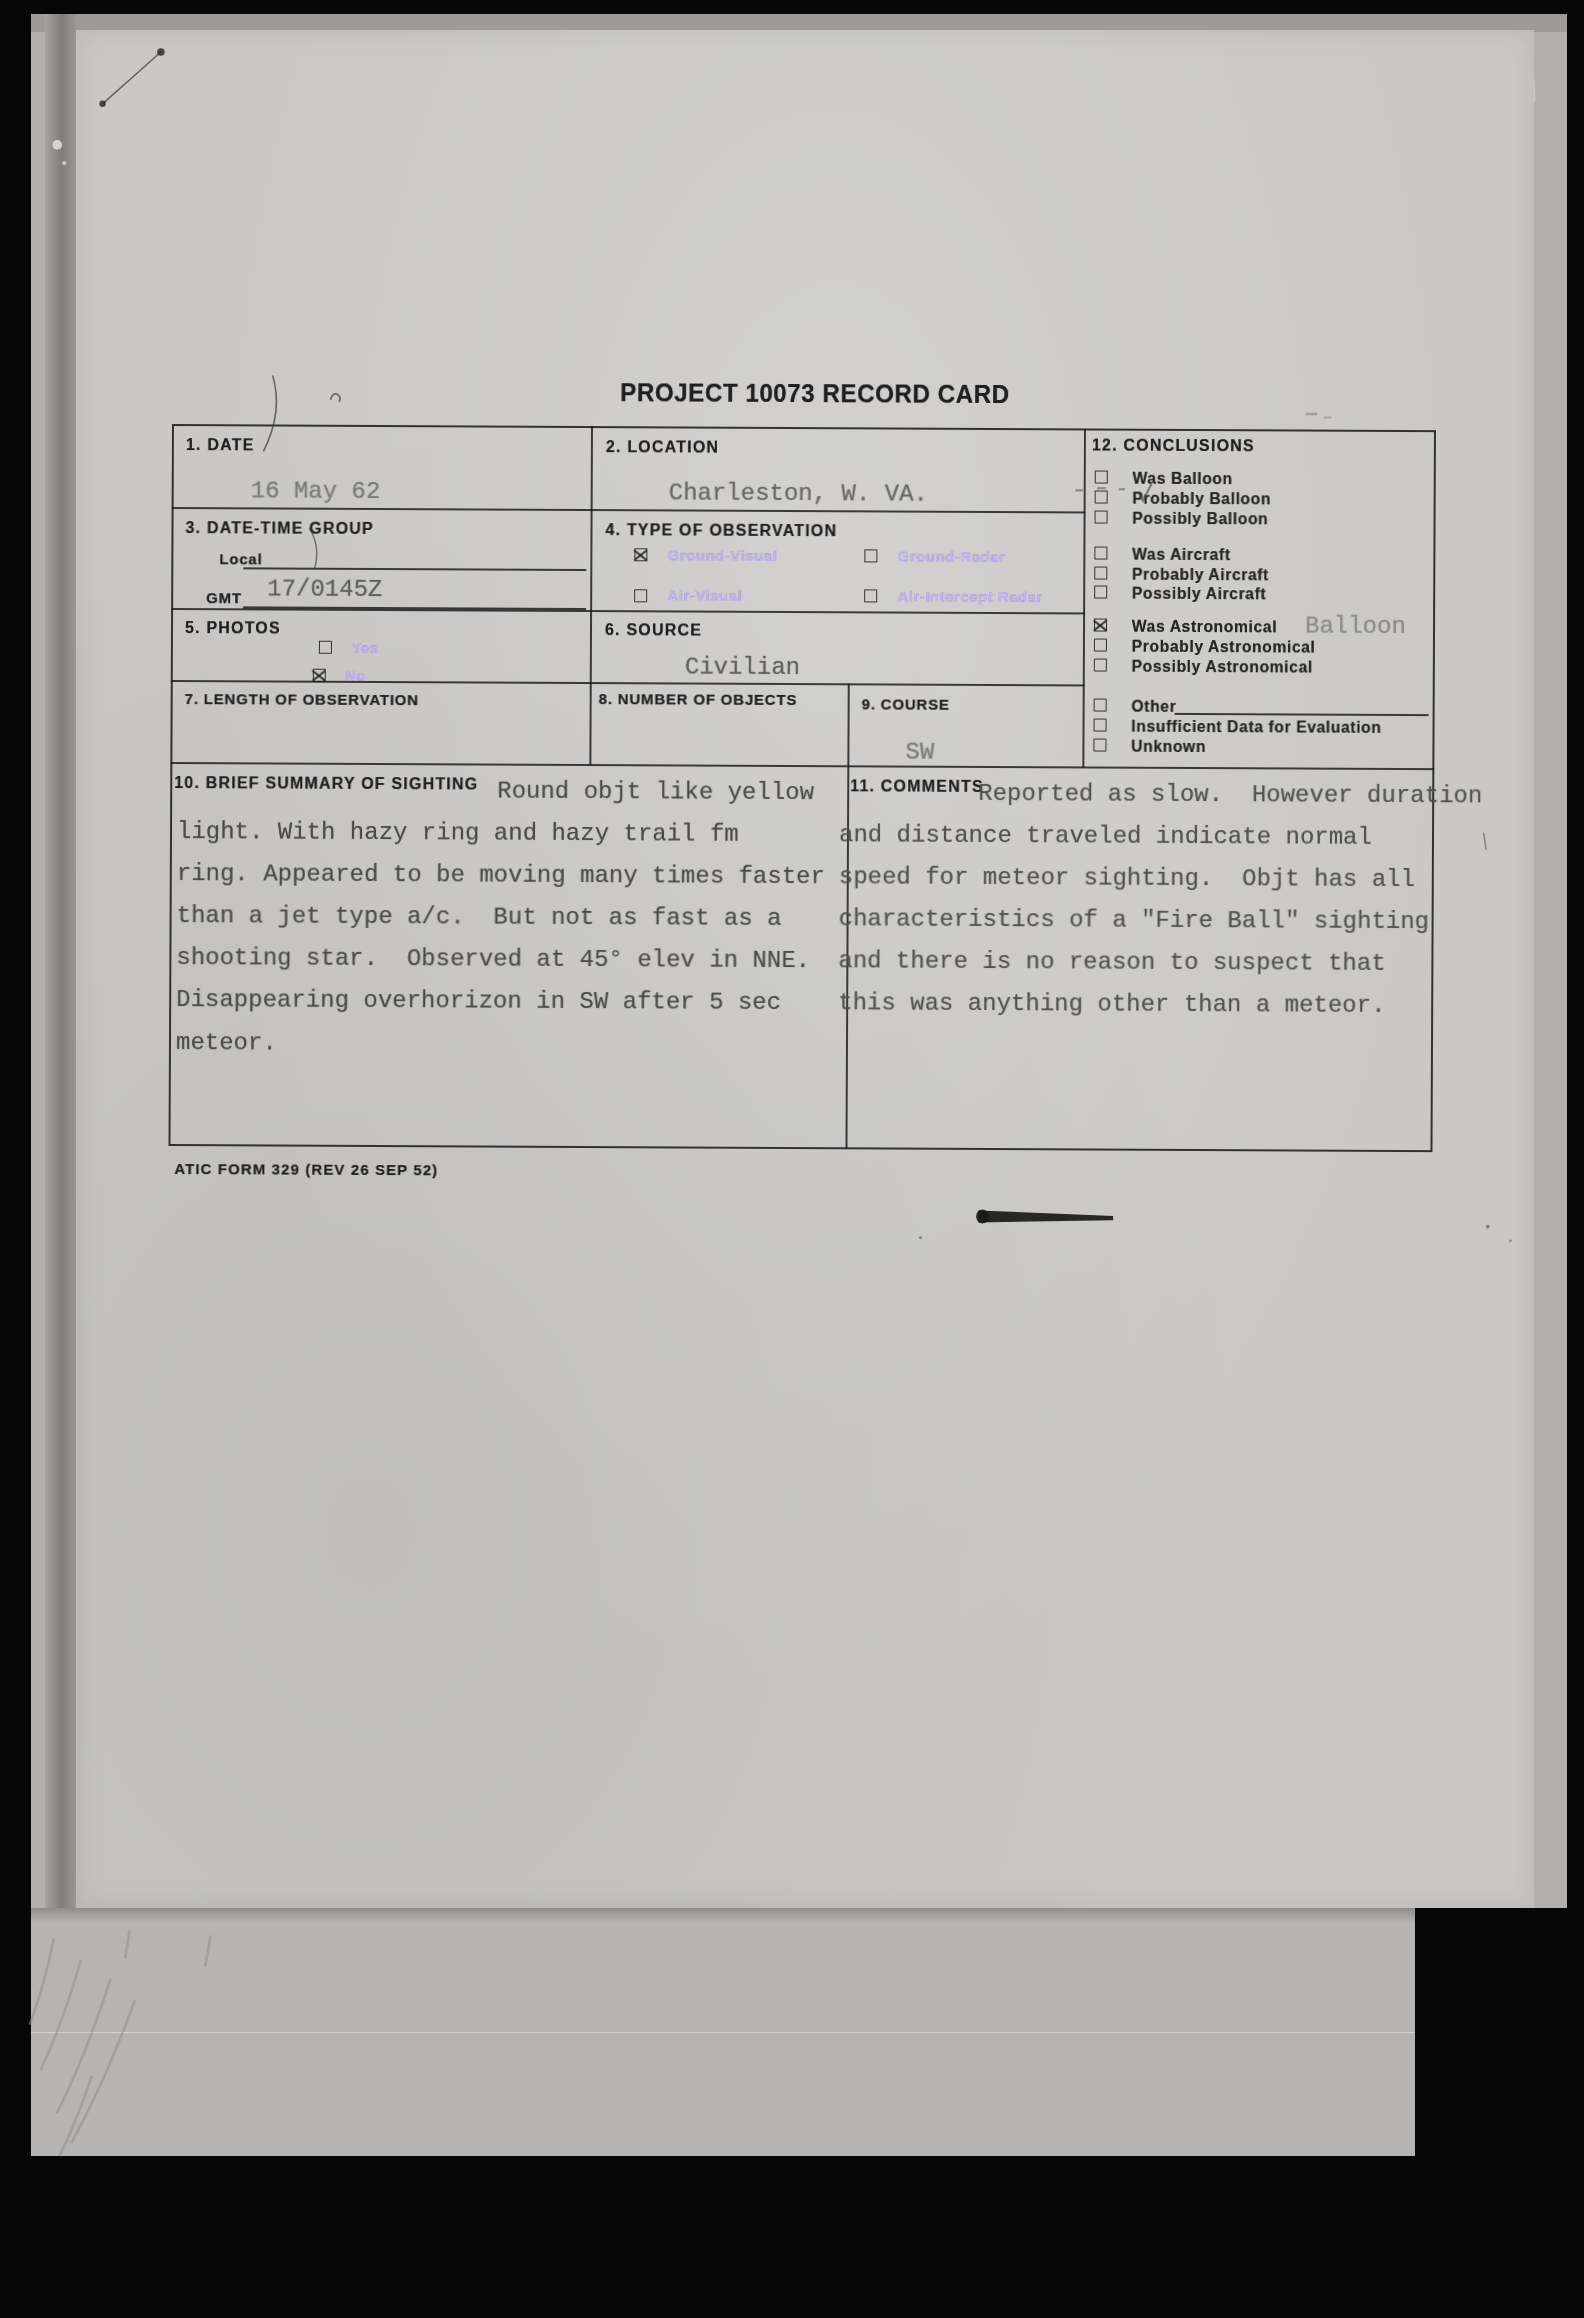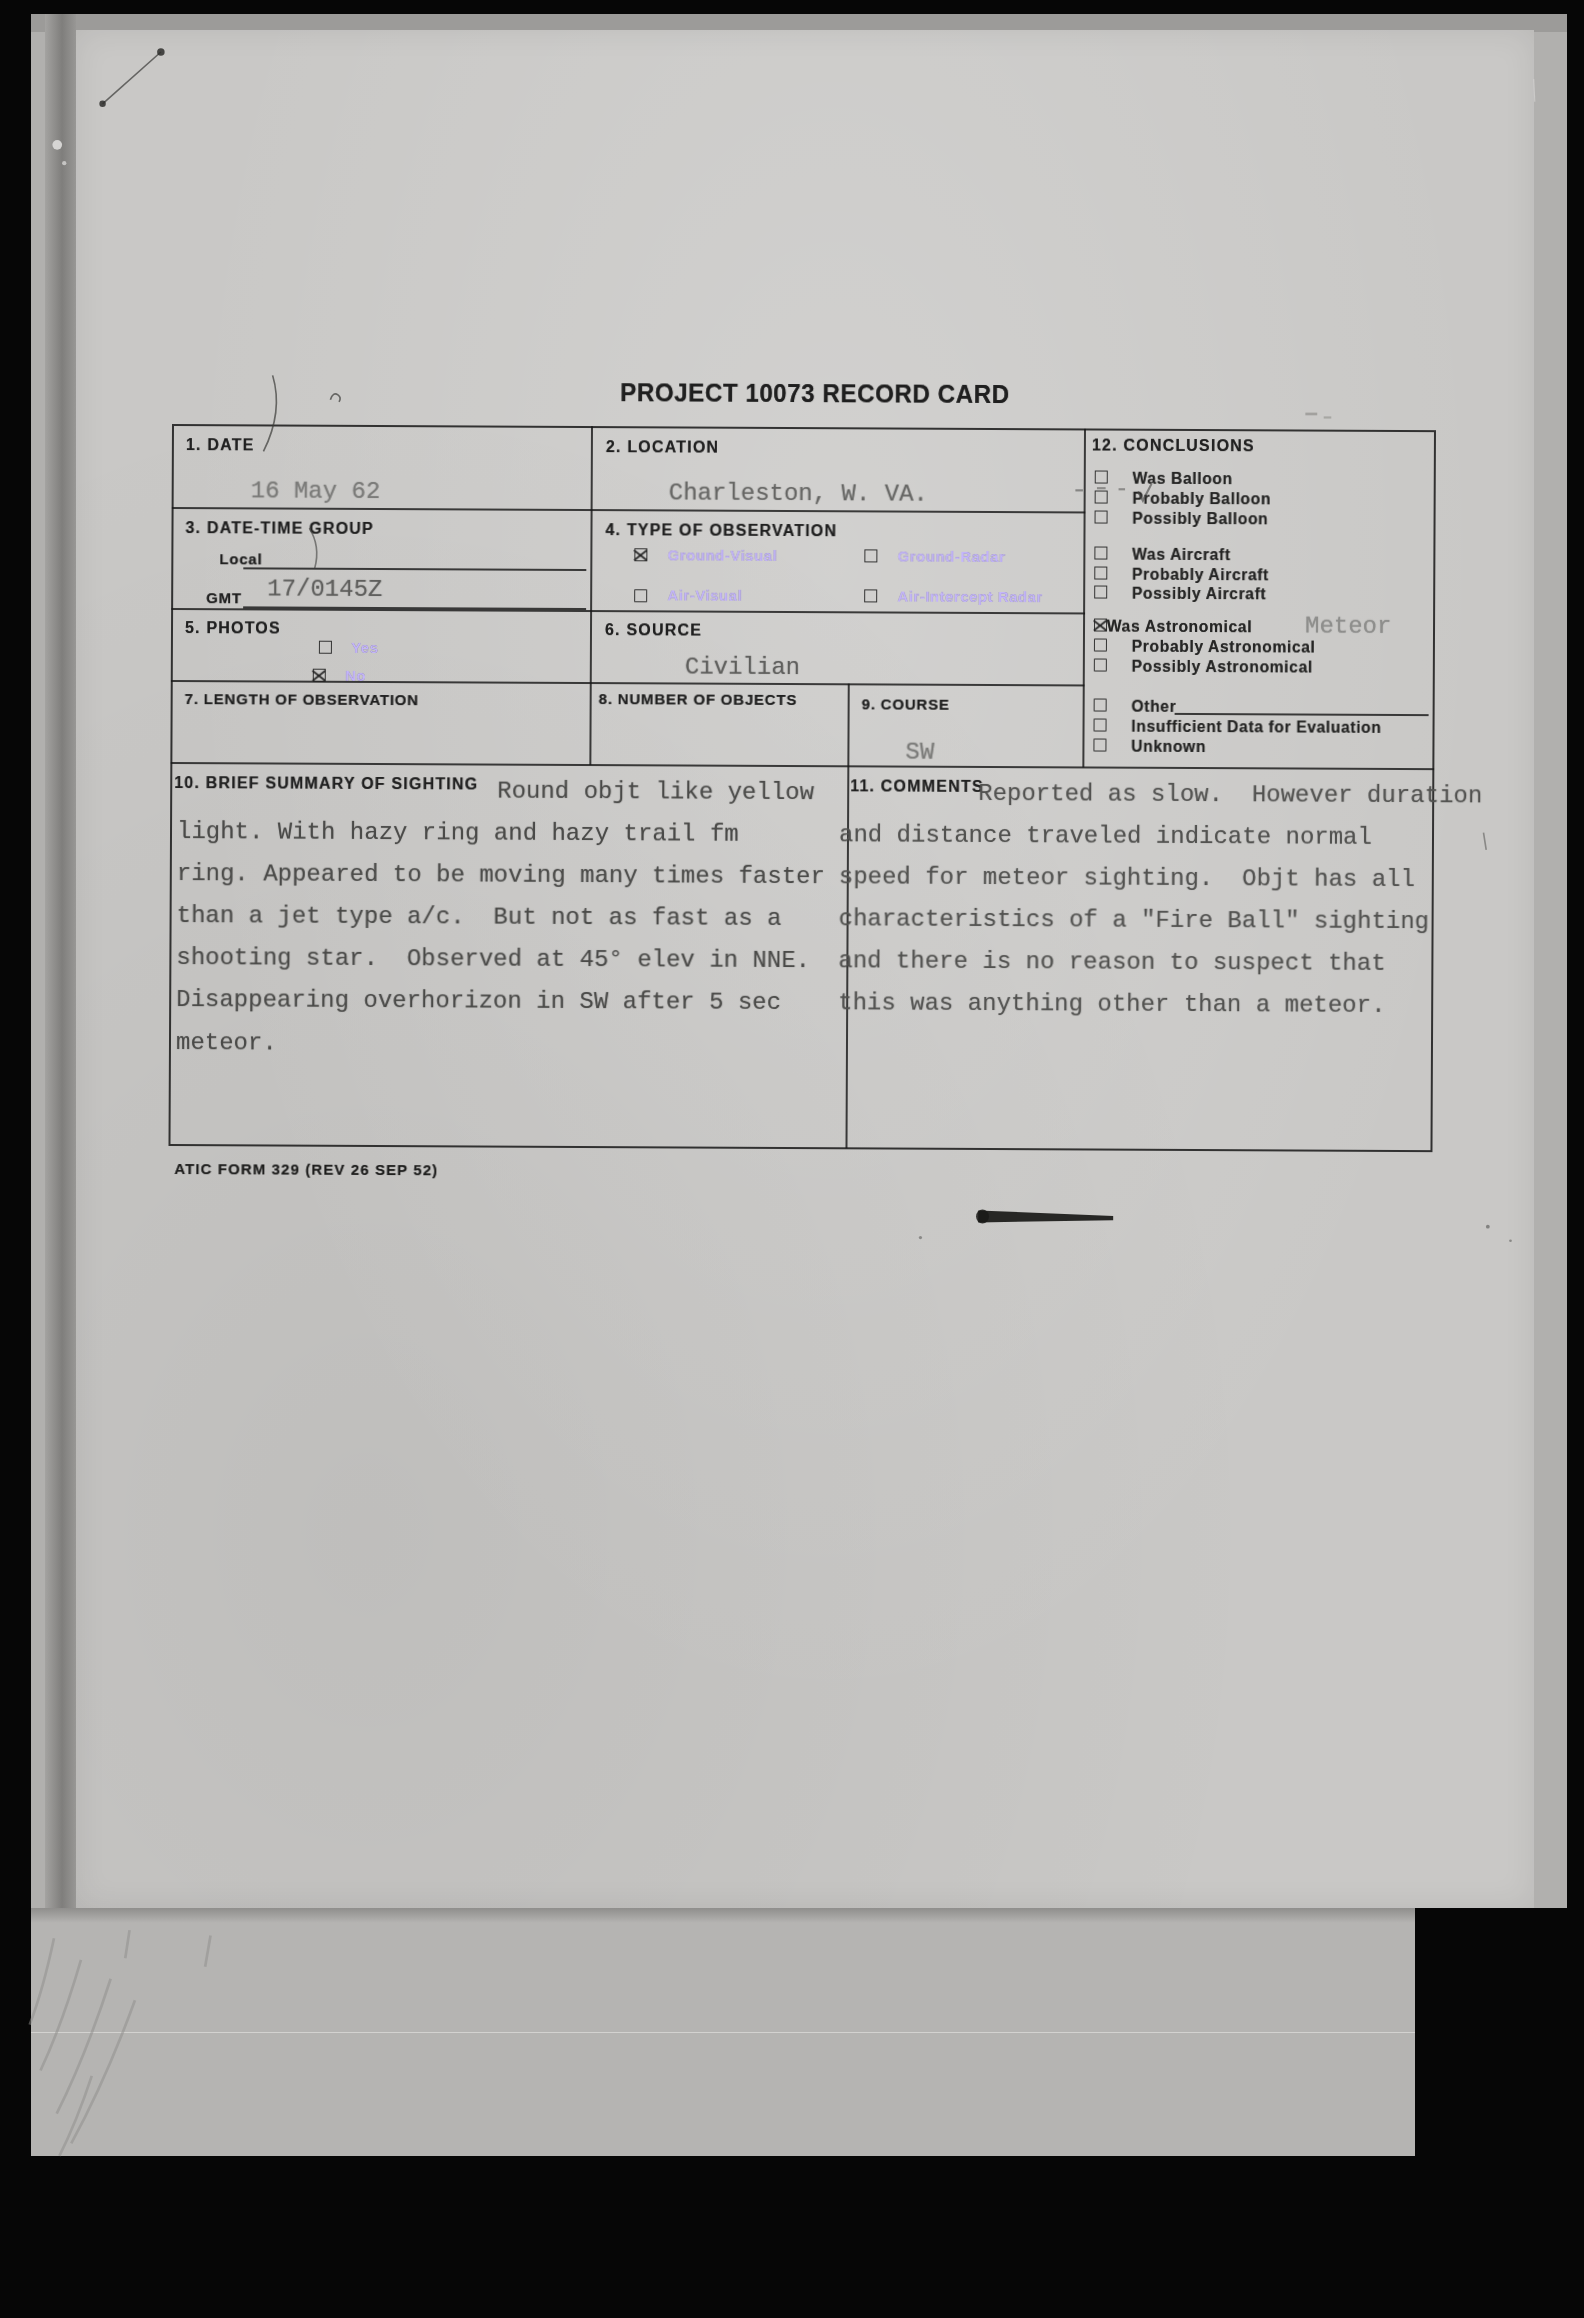--- a/index.html
+++ b/index.html
@@ -166,25 +166,25 @@
     <span class="concl-lbl">Was Aircraft</span>
   </div>
   <div class="crow" style="left:1095px;top:561px;gap:25px;">
     <span class="cb"></span>
     <span class="concl-lbl">Probably Aircraft</span>
   </div>
   <div class="crow" style="left:1095px;top:580px;gap:25px;">
     <span class="cb"></span>
     <span class="concl-lbl">Possibly Aircraft</span>
   </div>
-  <div class="crow" style="left:1095px;top:613px;">
+  <div class="crow" style="left:1095px;top:613px;gap:25px;">
     <span class="cb checked"></span>
     <span class="concl-lbl">Was Astronomical</span>
   </div>
-  <div class="abs typed t-note" style="left:1306px;top:609px;">Meteor</div>
+  <div class="abs typed t-note" style="left:1306px;top:609px;">Balloon</div>
   <div class="crow" style="left:1095px;top:633px;gap:25px;">
     <span class="cb"></span>
     <span class="concl-lbl">Probably Astronomical</span>
   </div>
   <div class="crow" style="left:1095px;top:653px;gap:25px;">
     <span class="cb"></span>
     <span class="concl-lbl">Possibly Astronomical</span>
   </div>
   <div class="crow" style="left:1095px;top:693px;gap:25px;">
     <span class="cb"></span>

